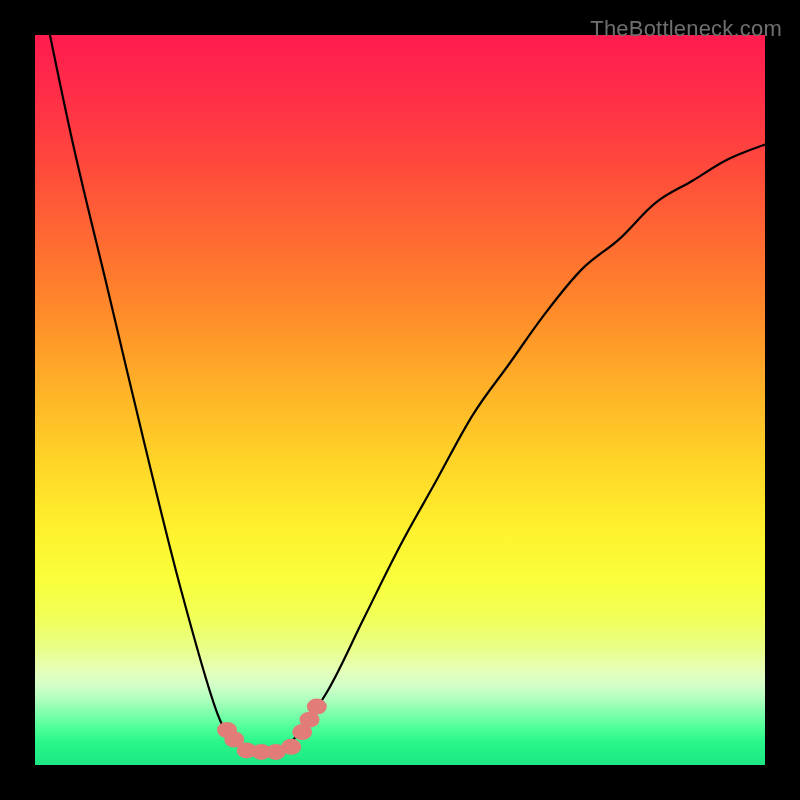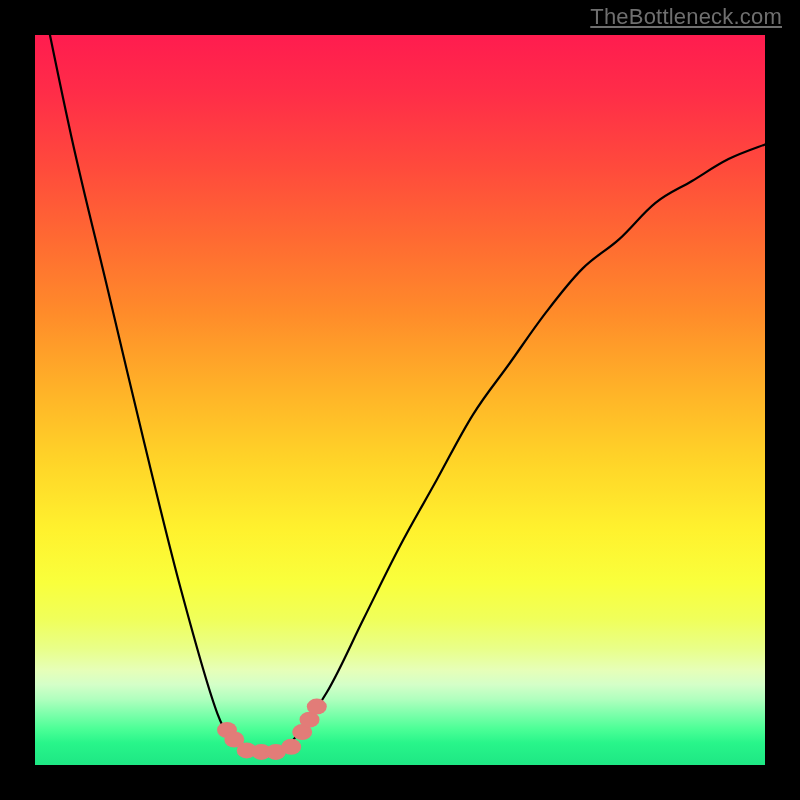--- a/index.html
+++ b/index.html
@@ -14,28 +14,27 @@
   .frame {
     position: absolute;
     left: 0;
     top: 0;
     width: 800px;
     height: 800px;
     background: #000;
   }
   .watermark {
     position: absolute;
-    top: 4px;
+    top: 16px;
     right: 18px;
     color: #6f6f6f;
     font-size: 22px;
     letter-spacing: 0.2px;
     font-weight: 400;
     z-index: 50;
-    text-decoration: underline;
   }
   .plot-area {
     position: absolute;
     left: 35px;
     top: 35px;
     width: 730px;
     height: 730px;
     overflow: hidden;
   }
   .gradient {

